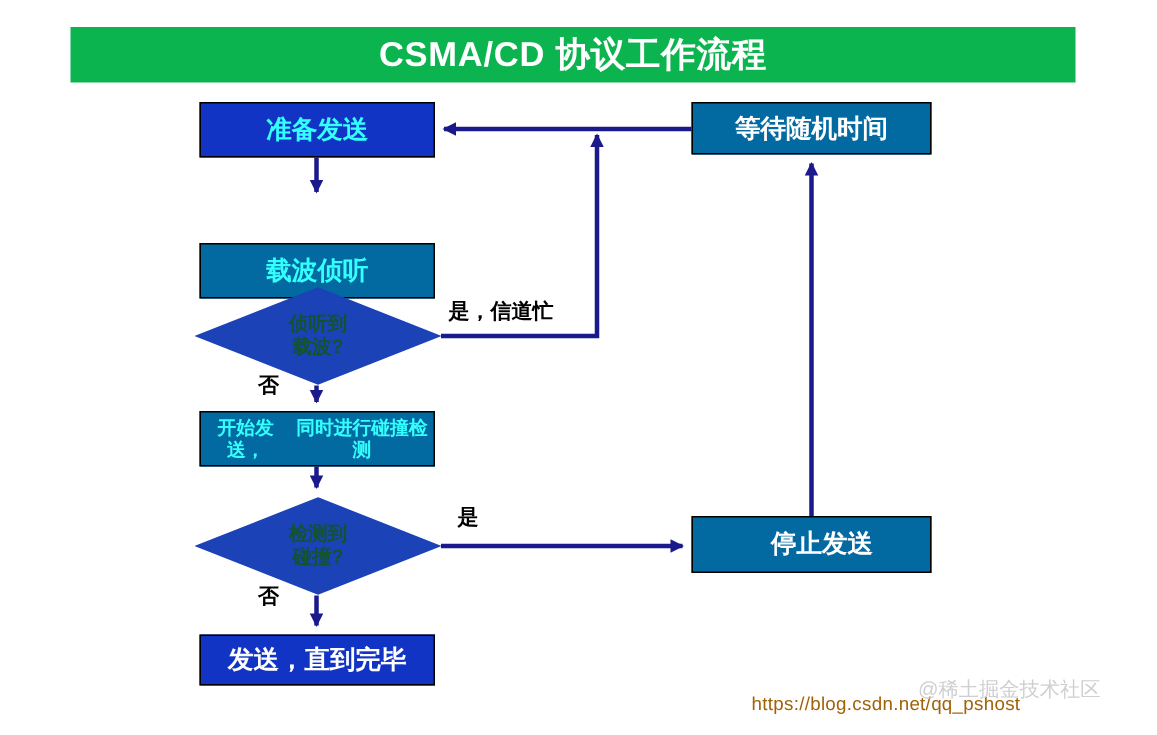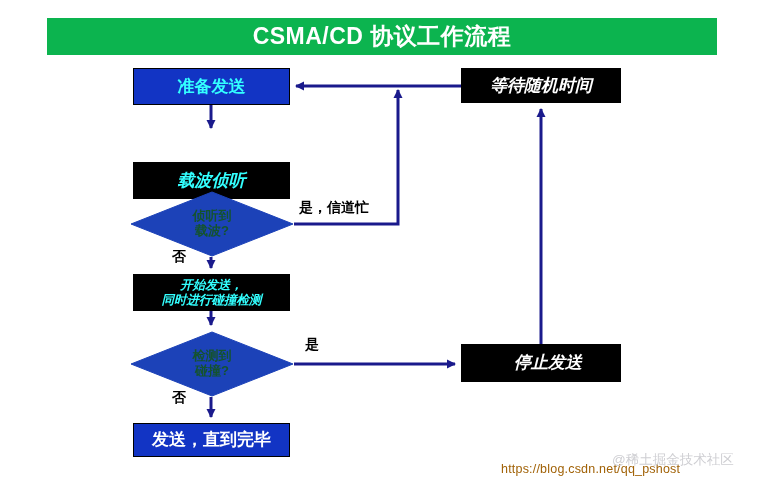--- a/index.html
+++ b/index.html
@@ -46,37 +46,37 @@
     box-sizing: border-box;
     border: 1.5px solid #000000;
     display: flex;
     align-items: center;
     justify-content: center;
     text-align: center;
     font-weight: bold;
     line-height: 1.15;
   }
   .node.blue { background: #1234c4; }
-  .node.magenta { background: #000000; font-style: italic; }
+  .node.magenta { background: #0369a1; }
   .txt-cyan { color: #33ffff; }
   .txt-white { color: #ffffff; }
 
   #node-prepare {
     left: 133px; top: 68px; width: 157px; height: 37px;
     font-size: 17px;
   }
   #node-carrier-sense {
     left: 133px; top: 134px; width: 157px; height: 37px;
     font-size: 17px;
     margin-top: 28px;
   }
   #node-start-send {
     left: 133px; top: 274px; width: 157px; height: 37px;
     font-size: 12.5px;
-    flex-direction: column;
+    flex-direction: row;
   }
   #node-start-send .line { display: block; }
   #node-send-complete {
     left: 133px; top: 423px; width: 157px; height: 34px;
     font-size: 17px;
   }
   #node-wait-random {
     left: 461px; top: 68px; width: 160px; height: 35px;
     font-size: 17px;
   }

